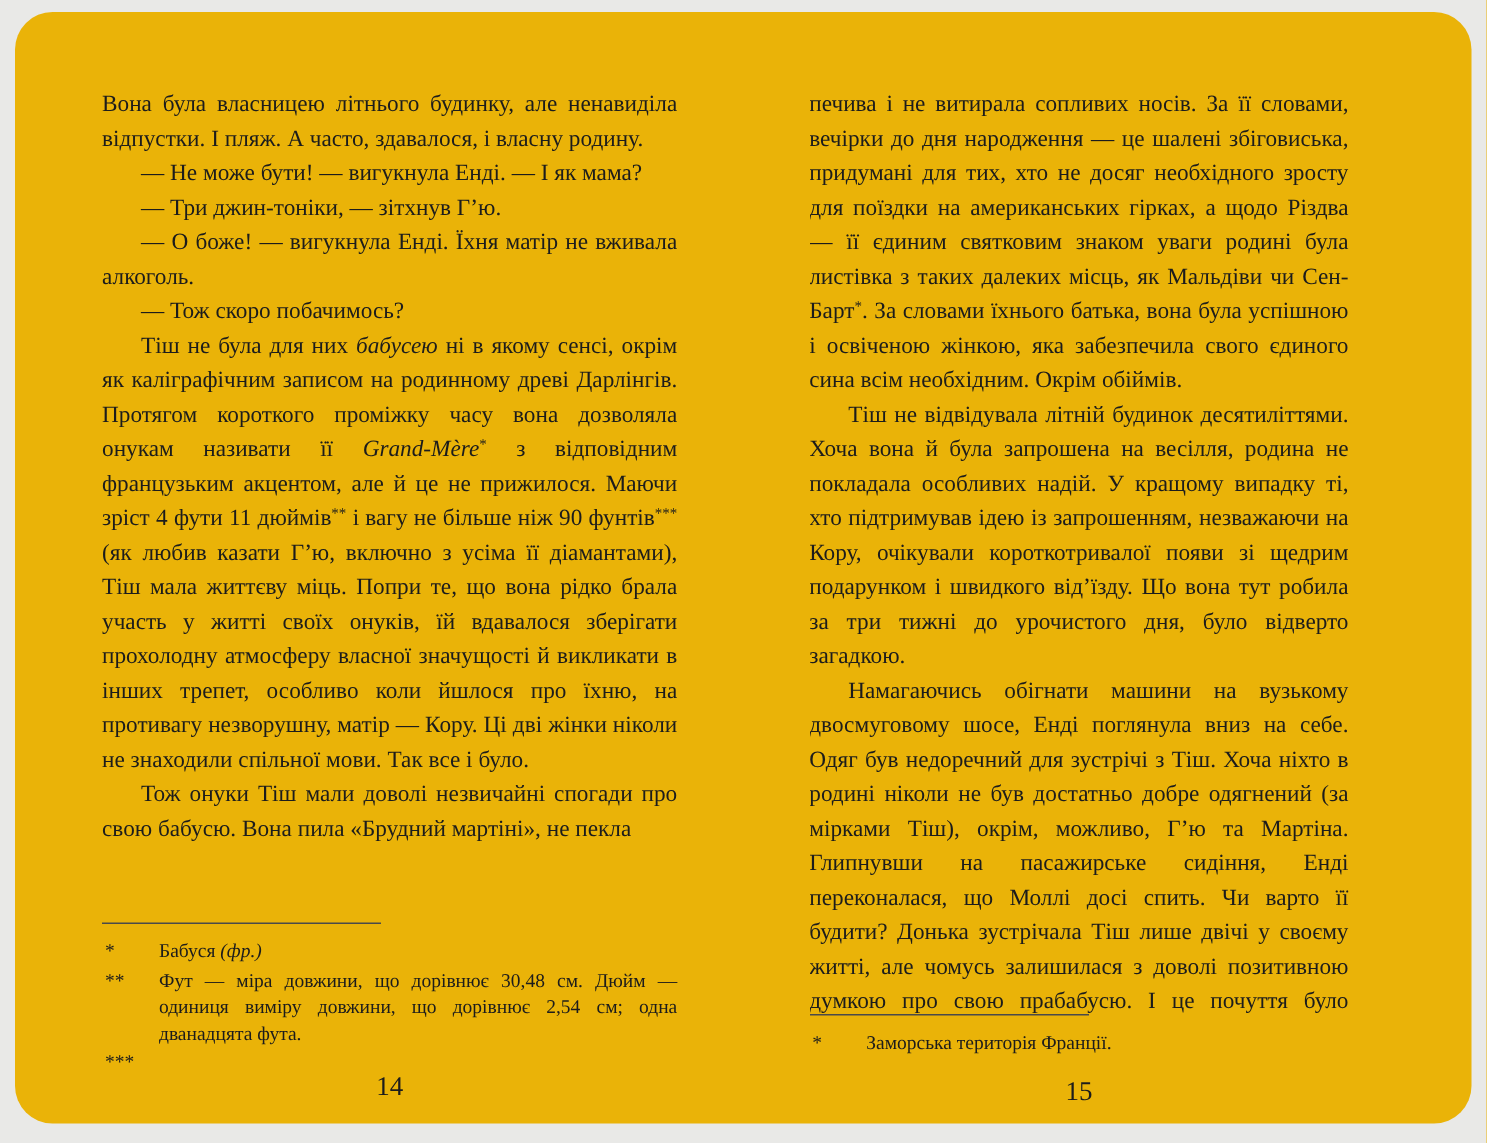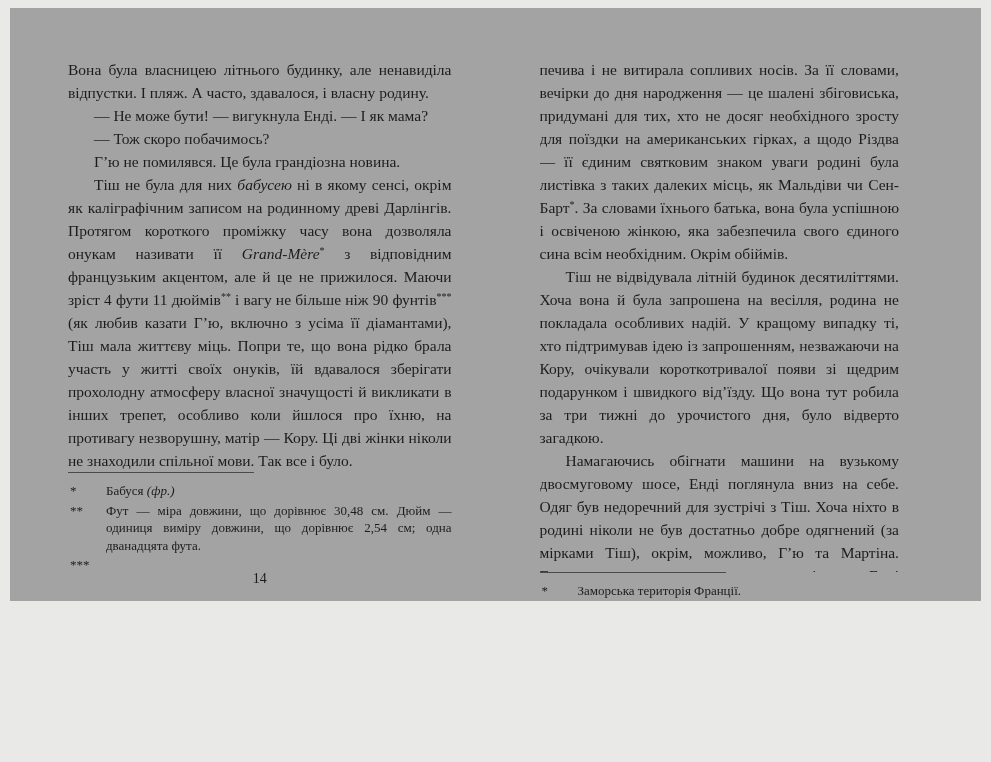--- a/index.html
+++ b/index.html
@@ -13,23 +13,24 @@
     overflow: hidden;
     font-family: "Liberation Serif", "DejaVu Serif", serif;
     color: #1c1c1c;
     position: relative;
   }
   .spread {
     position: absolute;
     left: 10px;
     top: 8px;
     width: 971px;
-    height: 593px;
-    background: #a3a3a3;
+    height: 741px;
+    background: #eab308;
     display: flex;
+    border-radius: 25px;
   }
   .page {
     flex: 1 1 50%;
     display: flex;
     flex-direction: column;
     box-sizing: border-box;
     padding-top: 50px;
     min-width: 0;
   }
   .page.left  { padding-left: 58px; padding-right: 44px; }
@@ -67,33 +68,34 @@
   .fn-marker {
     position: absolute;
     left: 2px;
     top: 0;
   }
   .page-number {
     height: 50px;
     display: flex;
     align-items: center;
     justify-content: center;
-    font-size: 14px;
+    font-size: 18px;
   }
 </style>
 </head>
 <body>
 
 <div class="spread">
   <div class="page left">
     <div class="page-text">
         <p class="para"><span>Вона була власницею літнього будинку, але ненавиділа відпустки. І пляж. А часто, здавалося, і власну родину.</span></p>
         <p class="para indent"><span>— Не може бути! — вигукнула Енді. — І як мама?</span></p>
+        <p class="para indent"><span>— Три джин-тоніки, — зітхнув Г’ю.</span></p>
+        <p class="para indent"><span>— О боже! — вигукнула Енді. Їхня матір не вживала алкоголь.</span></p>
         <p class="para indent"><span>— Тож скоро побачимось?</span></p>
-        <p class="para indent"><span>Г’ю не помилявся. Це була грандіозна новина.</span></p>
         <p class="para indent"><span>Тіш не була для них </span><em>бабусею</em><span> ні в якому сенсі, окрім як каліграфічним записом на родинному древі Дарлінгів. Протягом короткого проміжку часу вона дозволяла онукам називати її </span><em>Grand-Mère</em><sup>*</sup><span> з відповідним французьким акцентом, але й це не прижилося. Маючи зріст 4 фути 11 дюймів</span><sup>**</sup><span> і вагу не більше ніж 90 фунтів</span><sup>***</sup><span> (як любив казати Г’ю, включно з усіма її діамантами), Тіш мала життєву міць. Попри те, що вона рідко брала участь у житті своїх онуків, їй вдавалося зберігати прохолодну атмосферу власної значущості й викликати в інших трепет, особливо коли йшлося про їхню, на противагу незворушну, матір — Кору. Ці дві жінки ніколи не знаходили спільної мови. Так все і було.</span></p>
         <p class="para indent"><span>Тож онуки Тіш мали доволі незвичайні спогади про свою бабусю. Вона пила «Брудний мартіні», не пекла</span></p>
       </div>
     <div class="footnotes">
       <div class="fn-rule"></div>
       <div>
           <div class="footnote"><span class="fn-marker">*</span><span>Бабуся </span><em>(фр.)</em></div>
           <div class="footnote"><span class="fn-marker">**</span><span>Фут — міра довжини, що дорівнює 30,48 см. Дюйм — одиниця виміру довжини, що дорівнює 2,54 см; одна дванадцята фута.</span></div>
           <div class="footnote"><span class="fn-marker">***</span></div>
         </div>
@@ -105,14 +107,15 @@
         <p class="para"><span>печива і не витирала сопливих носів. За її словами, вечірки до дня народження — це шалені збіговиська, придумані для тих, хто не досяг необхідного зросту для поїздки на американських гірках, а щодо Різдва — її єдиним святковим знаком уваги родині була листівка з таких далеких місць, як Мальдіви чи Сен-Барт</span><sup>*</sup><span>. За словами їхнього батька, вона була успішною і освіченою жінкою, яка забезпечила свого єдиного сина всім необхідним. Окрім обіймів.</span></p>
         <p class="para indent"><span>Тіш не відвідувала літній будинок десятиліттями. Хоча вона й була запрошена на весілля, родина не покладала особливих надій. У кращому випадку ті, хто підтримував ідею із запрошенням, незважаючи на Кору, очікували короткотривалої появи зі щедрим подарунком і швидкого від’їзду. Що вона тут робила за три тижні до урочистого дня, було відверто загадкою.</span></p>
         <p class="para indent"><span>Намагаючись обігнати машини на вузькому двосмуговому шосе, Енді поглянула вниз на себе. Одяг був недоречний для зустрічі з Тіш. Хоча ніхто в родині ніколи не був достатньо добре одягнений (за мірками Тіш), окрім, можливо, Г’ю та Мартіна. Глипнувши на пасажирське сидіння, Енді переконалася, що Моллі досі спить. Чи варто її будити? Донька зустрічала Тіш лише двічі у своєму житті, але чомусь залишилася з доволі позитивною думкою про свою прабабусю. І це почуття було взаємним. Хоча Тіш ніколи не схвалювала колишнього чоловіка Енді, Джорджа («простака»), вона з прихильністю дивилася на немовля Моллі за їхньої</span></p>
       </div>
     <div class="footnotes">
       <div class="fn-rule"></div>
       <div>
           <div class="footnote"><span class="fn-marker">*</span><span>Заморська територія Франції.</span></div>
         </div>
     </div>
+    <div class="page-number">15</div>
   </div>
 </div>
 
 </body></html>

